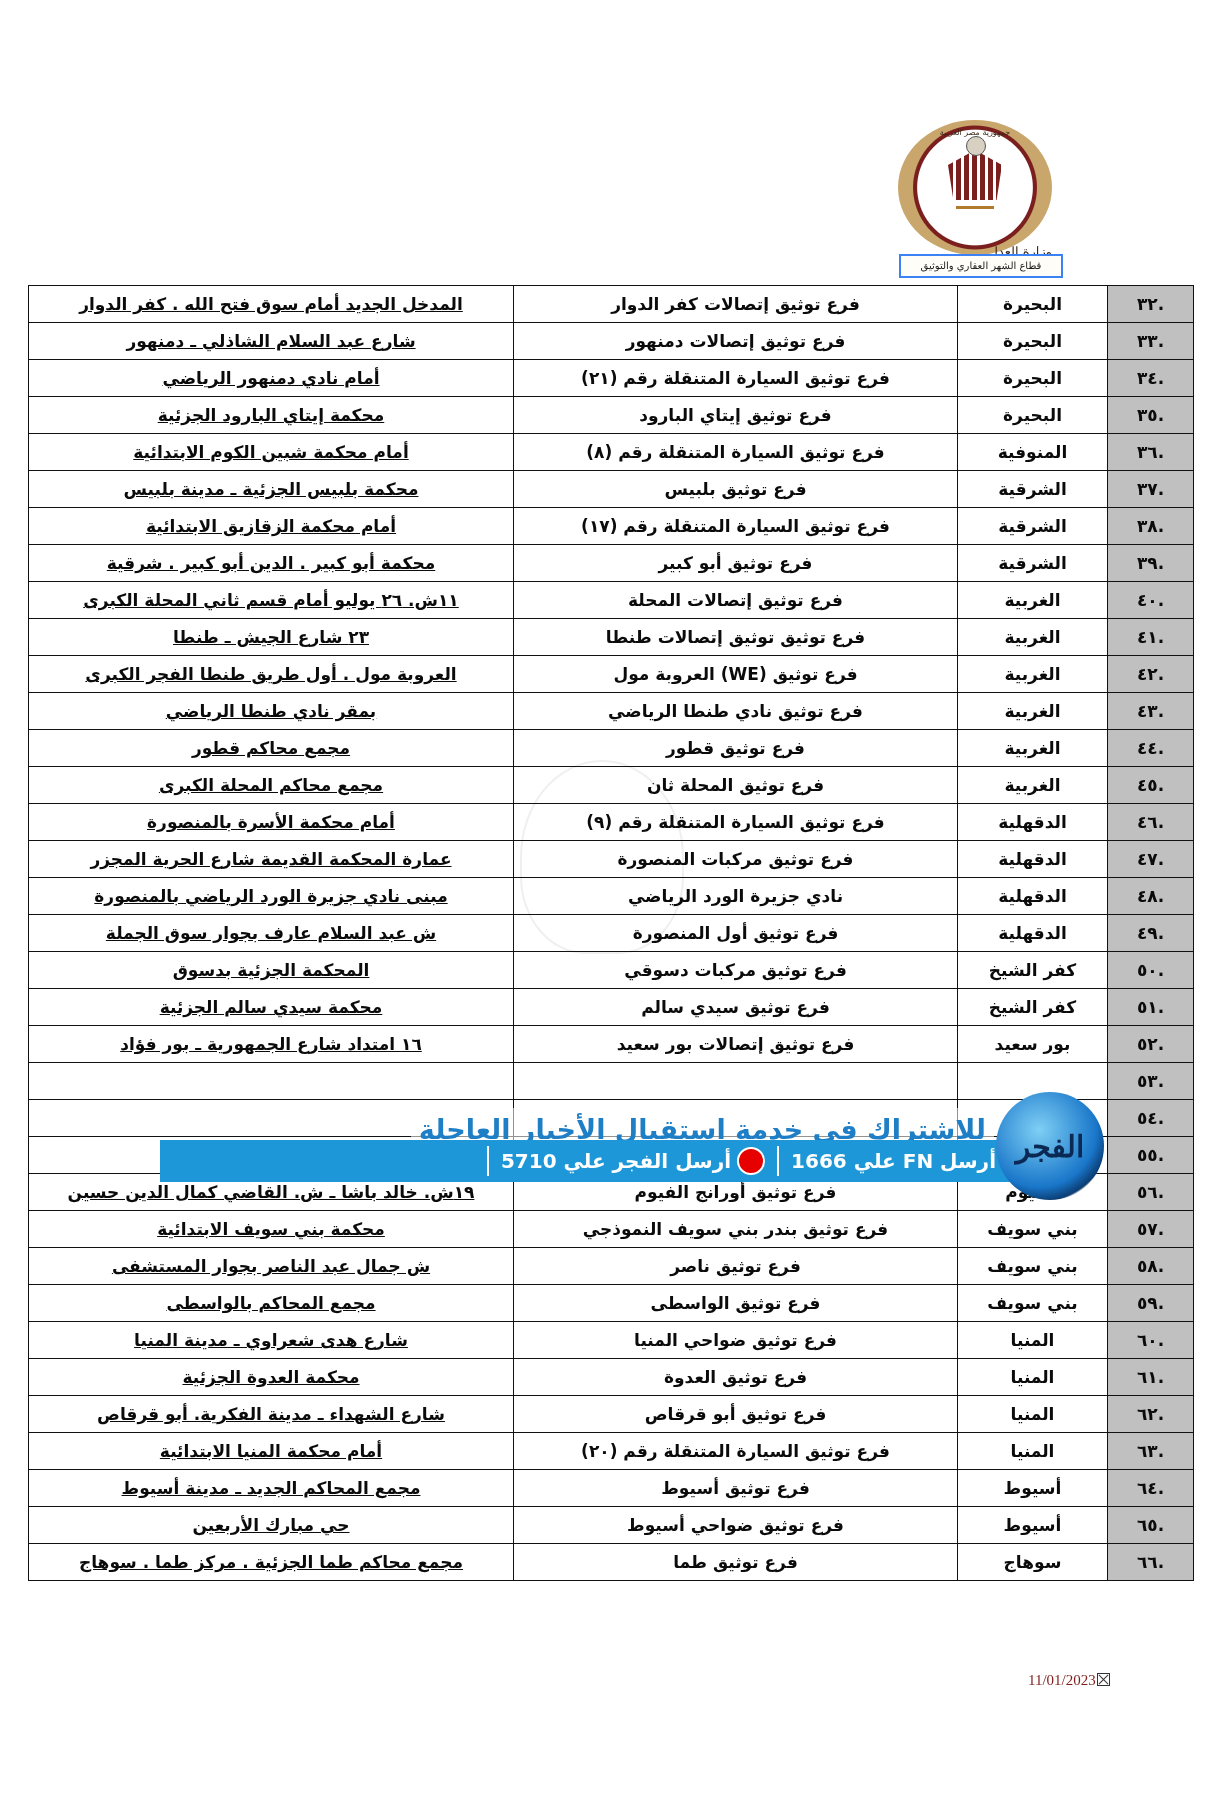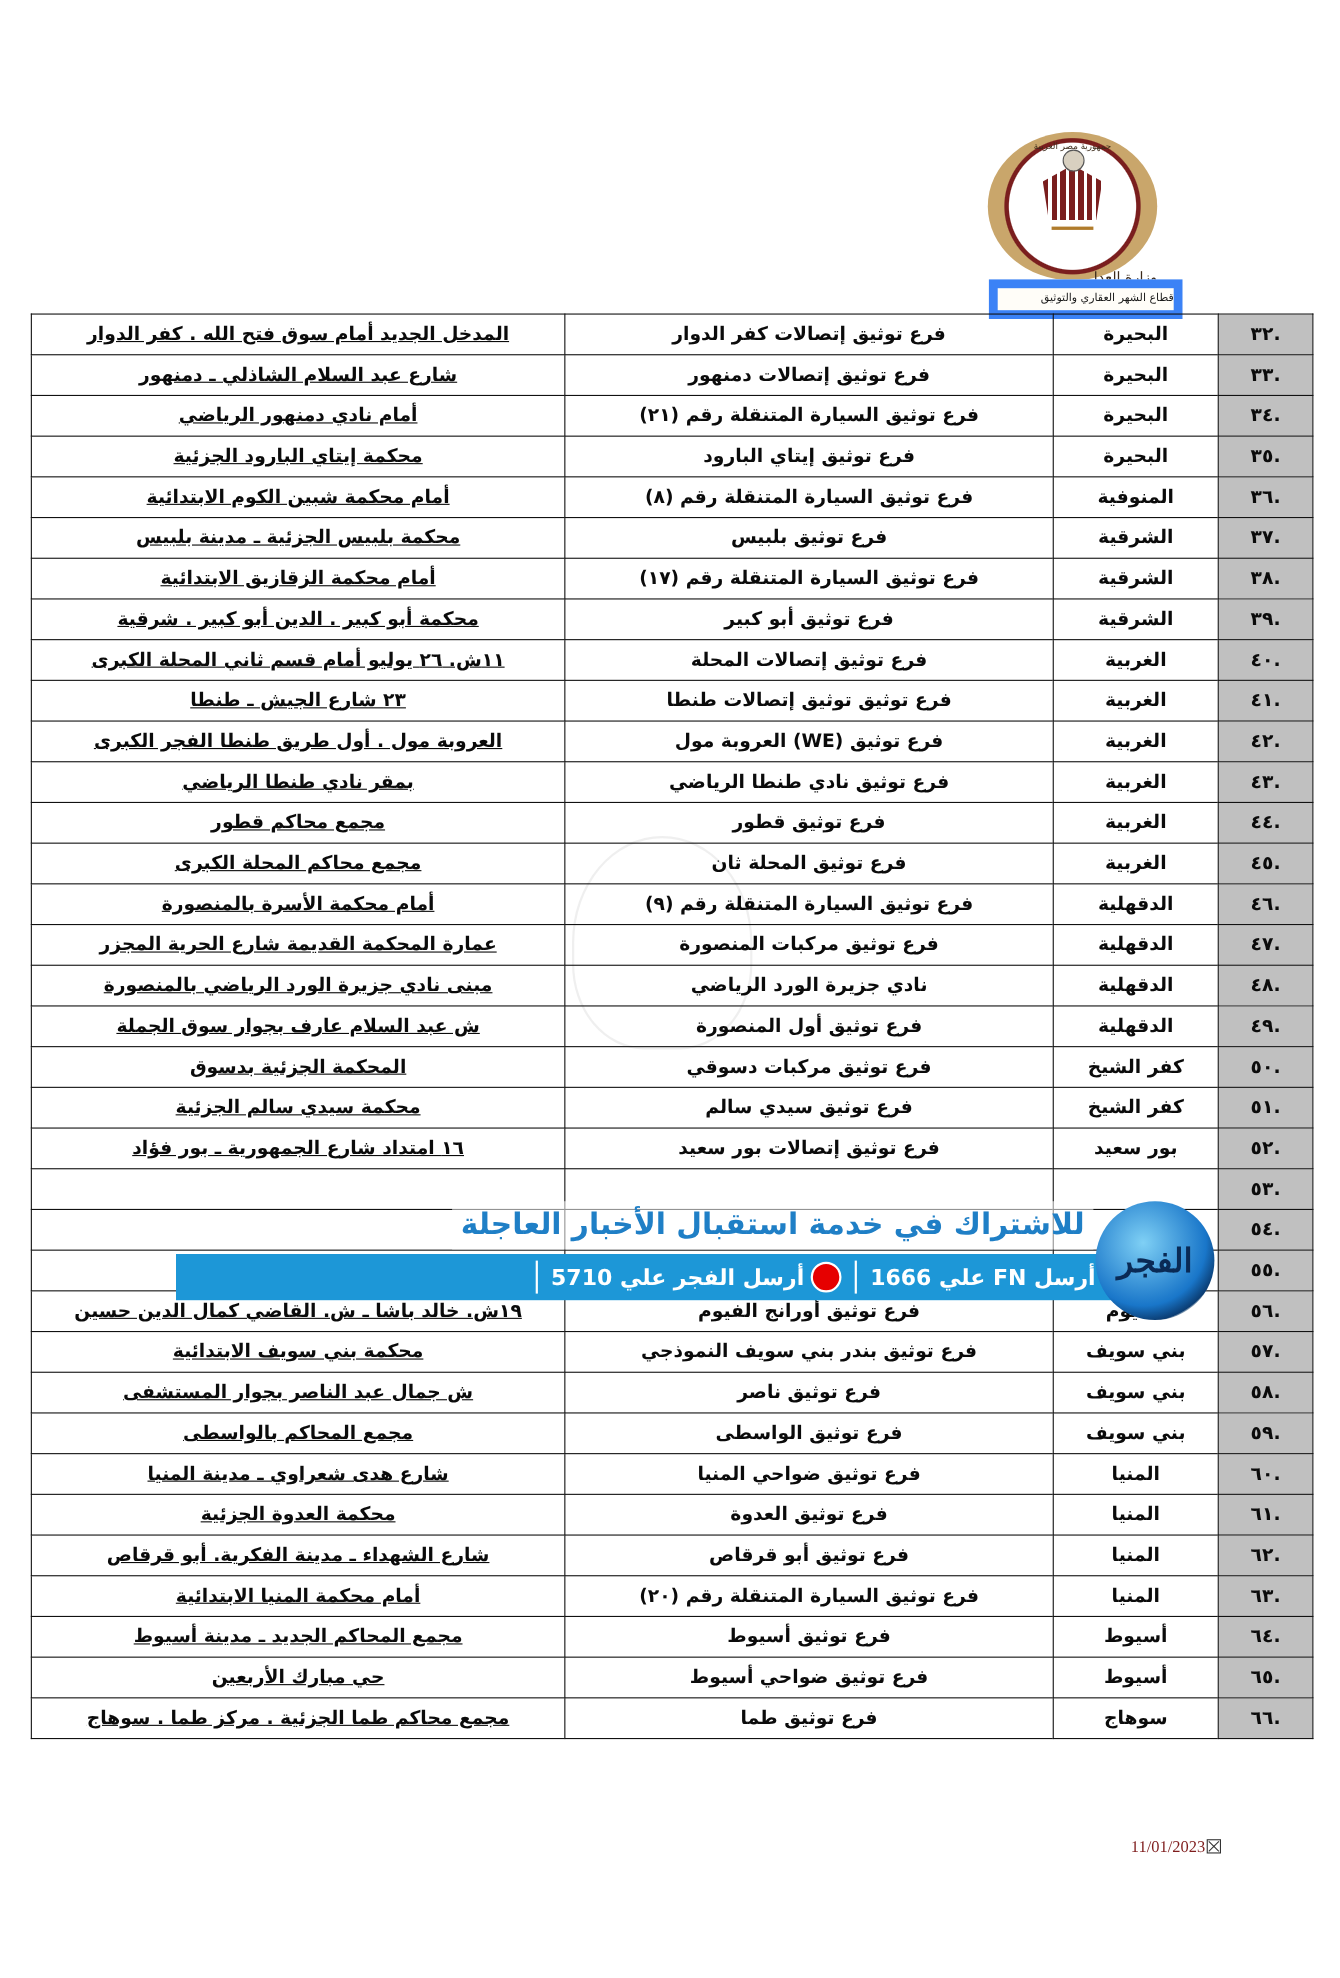--- a/index.html
+++ b/index.html
@@ -5,36 +5,36 @@
     html, body { margin:0; padding:0; background:#ffffff; }
     body { width:1218px; height:1798px; position:relative; overflow:hidden; font-family:"DejaVu Sans", sans-serif; }
     .emblem { position:absolute; left:898px; top:120px; width:154px; height:135px; border-radius:50%;
       background:radial-gradient(circle, #ffffff 0 56%, #7a1e1e 57% 60%, #c9a66b 61% 86%, #3b2a1a 87% 90%, #ffffff 91%); }
     .emblem .eagle { position:absolute; left:50px; top:30px; width:54px; height:50px;
       background:repeating-linear-gradient(90deg,#7a1e1e 0 5px,#ffffff 5px 8px); clip-path:polygon(50% 0,100% 30%,90% 100%,10% 100%,0 30%); }
     .emblem .eagle-head { position:absolute; left:68px; top:16px; width:18px; height:18px; border-radius:50%; background:#d8d0c0; border:1px solid #555; }
     .emblem .scale { position:absolute; left:58px; top:72px; width:38px; height:14px; border-bottom:3px solid #b07c2c; }
     .emblem .ministry { position:absolute; left:0; right:0; top:96px; text-align:right; font-size:13px; color:#3b2a1a; font-family:"DejaVu Serif", serif;margin-top:28px; }
     .emblem .republic { position:absolute; left:0; right:0; top:8px; text-align:center; font-size:8px; color:#3b2a1a; font-family:"DejaVu Serif", serif; }
-    .sector-box { position:absolute; left:899px; top:254px; width:160px; height:20px; border:8px solid #3b82f6; background:#fffdf8;
-      font-size:10px; text-align:right; line-height:20px; color:#1a1a1a; font-family:"DejaVu Serif", serif; direction:rtl; }
+    .sector-box { position:absolute; left:899px; top:254px; width:160px; height:20px; border:2px solid #3b82f6; background:#fffdf8;
+      font-size:10px; text-align:center; line-height:20px; color:#1a1a1a; font-family:"DejaVu Serif", serif; direction:rtl; }
 
     table.list { position:absolute; left:28px; top:285px; width:1162px; border-collapse:collapse; direction:rtl; table-layout:fixed; }
     table.list td { border:1.5px solid #111; height:36px; padding:0; text-align:center; font-weight:bold; color:#0b0b0b;
       font-family:"DejaVu Sans", sans-serif; font-size:17px; white-space:nowrap; overflow:hidden; }
     td.num { width:85px; background:#c0c0c0; font-family:"DejaVu Serif", serif; font-size:17px; }
     td.gov { width:149px; }
     td.branch { width:443px; }
     td.addr { width:484px;text-decoration:underline; }
 
     .watermark { position:absolute; left:520px; top:760px; width:160px; height:190px; border-radius:50% 50% 40% 40%;
       border:2px solid rgba(190,190,190,0.25); pointer-events:none; }
 
     .promo { position:absolute; left:160px; top:1092px; width:944px; height:112px; pointer-events:auto; }
-    .promo-title { position:absolute; right:110px; top:0; height:44px; line-height:44px; font-size:27px; font-weight:bold;
+    .promo-title { position:absolute; right:110px; top:16px; height:44px; line-height:44px; font-size:27px; font-weight:bold;
       color:#1f7fc6; direction:rtl; background:rgba(255,255,255,0.55); padding:0 8px; }
     .promo-bar { position:absolute; left:0; right:68px; top:48px; height:42px; background:#1d97d7; display:flex; direction:rtl;
       align-items:center; color:#ffffff; font-weight:bold; font-size:20px; }
     .promo-seg { display:flex; align-items:center; padding:0 12px; height:100%; white-space:nowrap; }
     .promo-sep { width:2px; height:30px; background:#ffffff; }
     .op-icon { display:inline-block; width:24px; height:24px; margin-left:6px; }
     .etisalat-icon { border:4px solid #9ccb3b; border-radius:4px 12px 12px 4px; width:14px; height:14px; }
     .vodafone-icon { border-radius:50%; background:#e60000; border:2px solid #ffffff; }
     .orange-icon { background:#ff7900; width:30px; height:32px; font-size:6px; line-height:54px; text-align:center; color:#fff; }
     .promo-logo { position:absolute; right:0; top:0; width:108px; height:108px; border-radius:50%;

